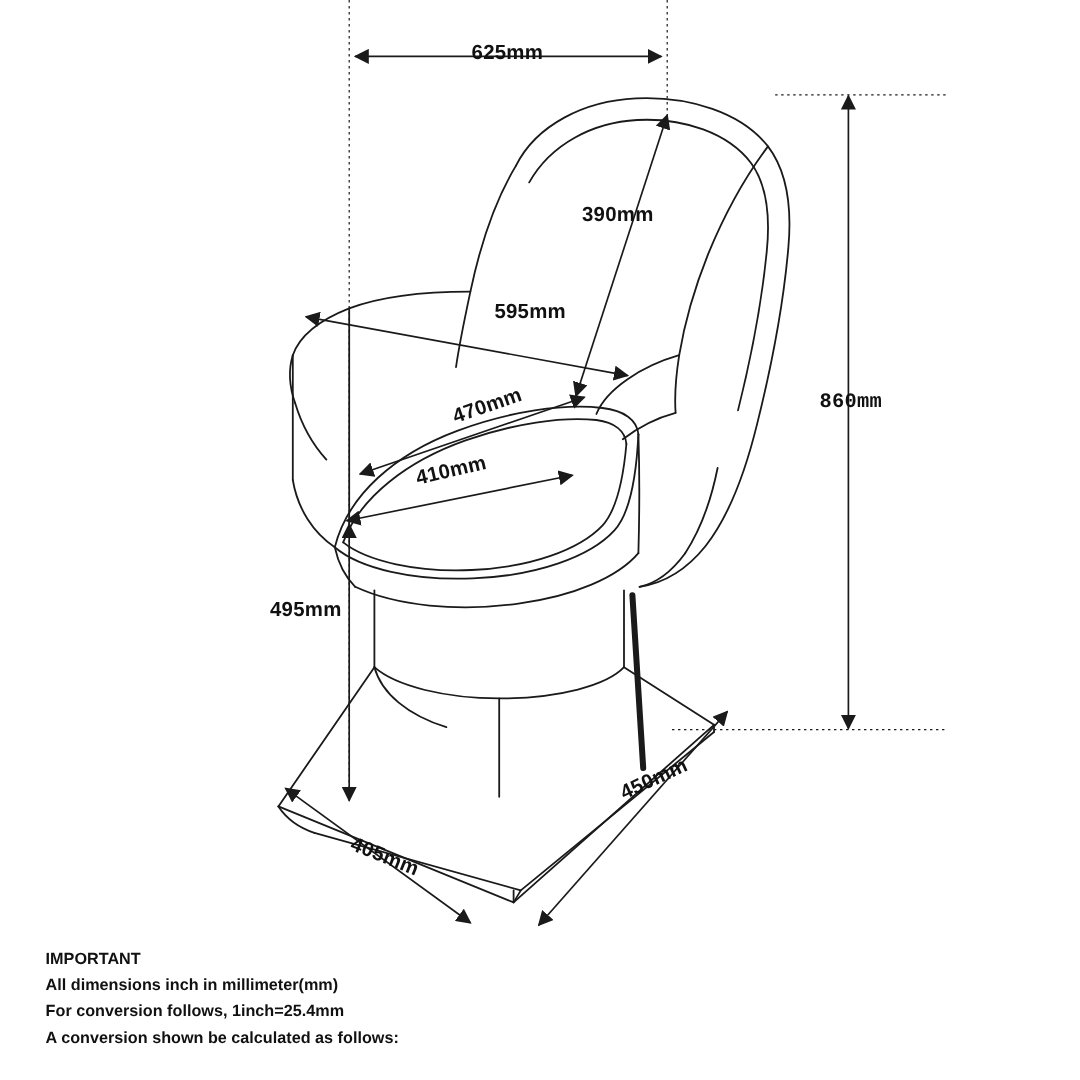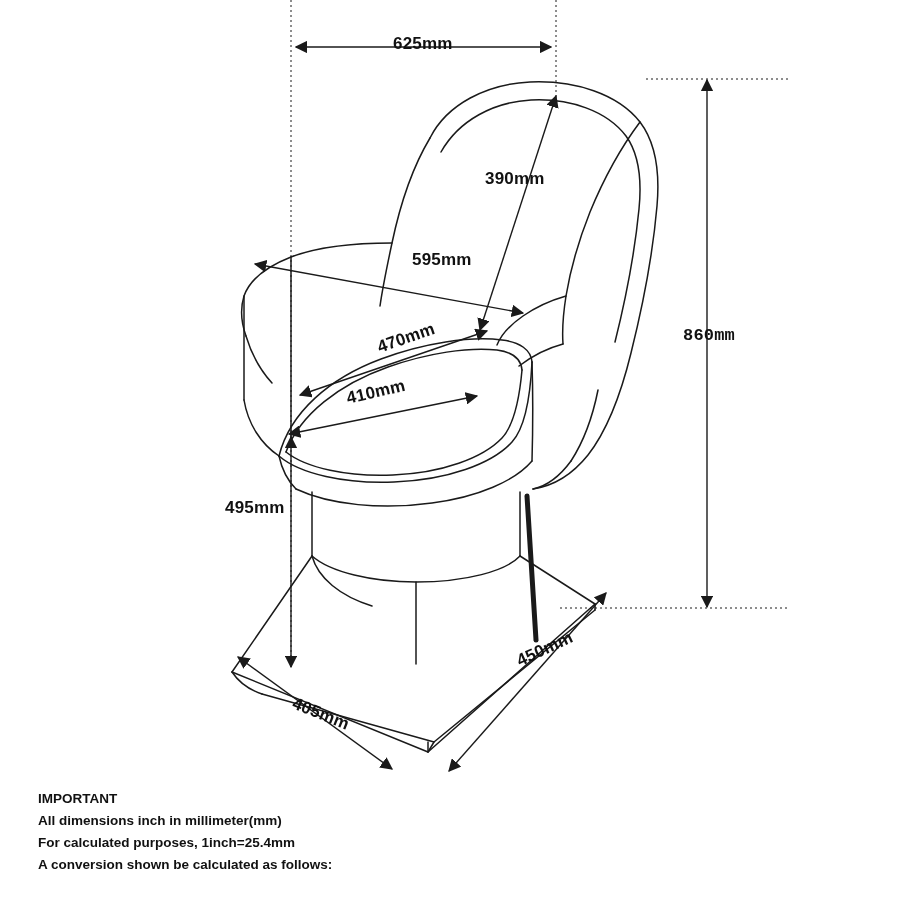--- a/index.html
+++ b/index.html
@@ -189,17 +189,17 @@
 
   <div class="dim-label" style="left:683px; top:326px;font-family:Liberation Mono, monospace;">860mm</div>
 
   <div class="dim-label" style="left:293px; top:693px; transform:rotate(22deg); transform-origin:left center;">405mm</div>
 
   <div class="dim-label" style="left:518px; top:652px; transform:rotate(-25deg); transform-origin:left center;">450mm</div>
 
   <div class="notes">
     <div>IMPORTANT</div>
     <div>All dimensions inch in millimeter(mm)</div>
-    <div>For calculated purposes, 1inch=25.4mm</div>
+    <div>For conversion follows, 1inch=25.4mm</div>
     <div>A conversion shown be calculated as follows:</div>
   </div>
 
 </div>
 
 </body></html>

